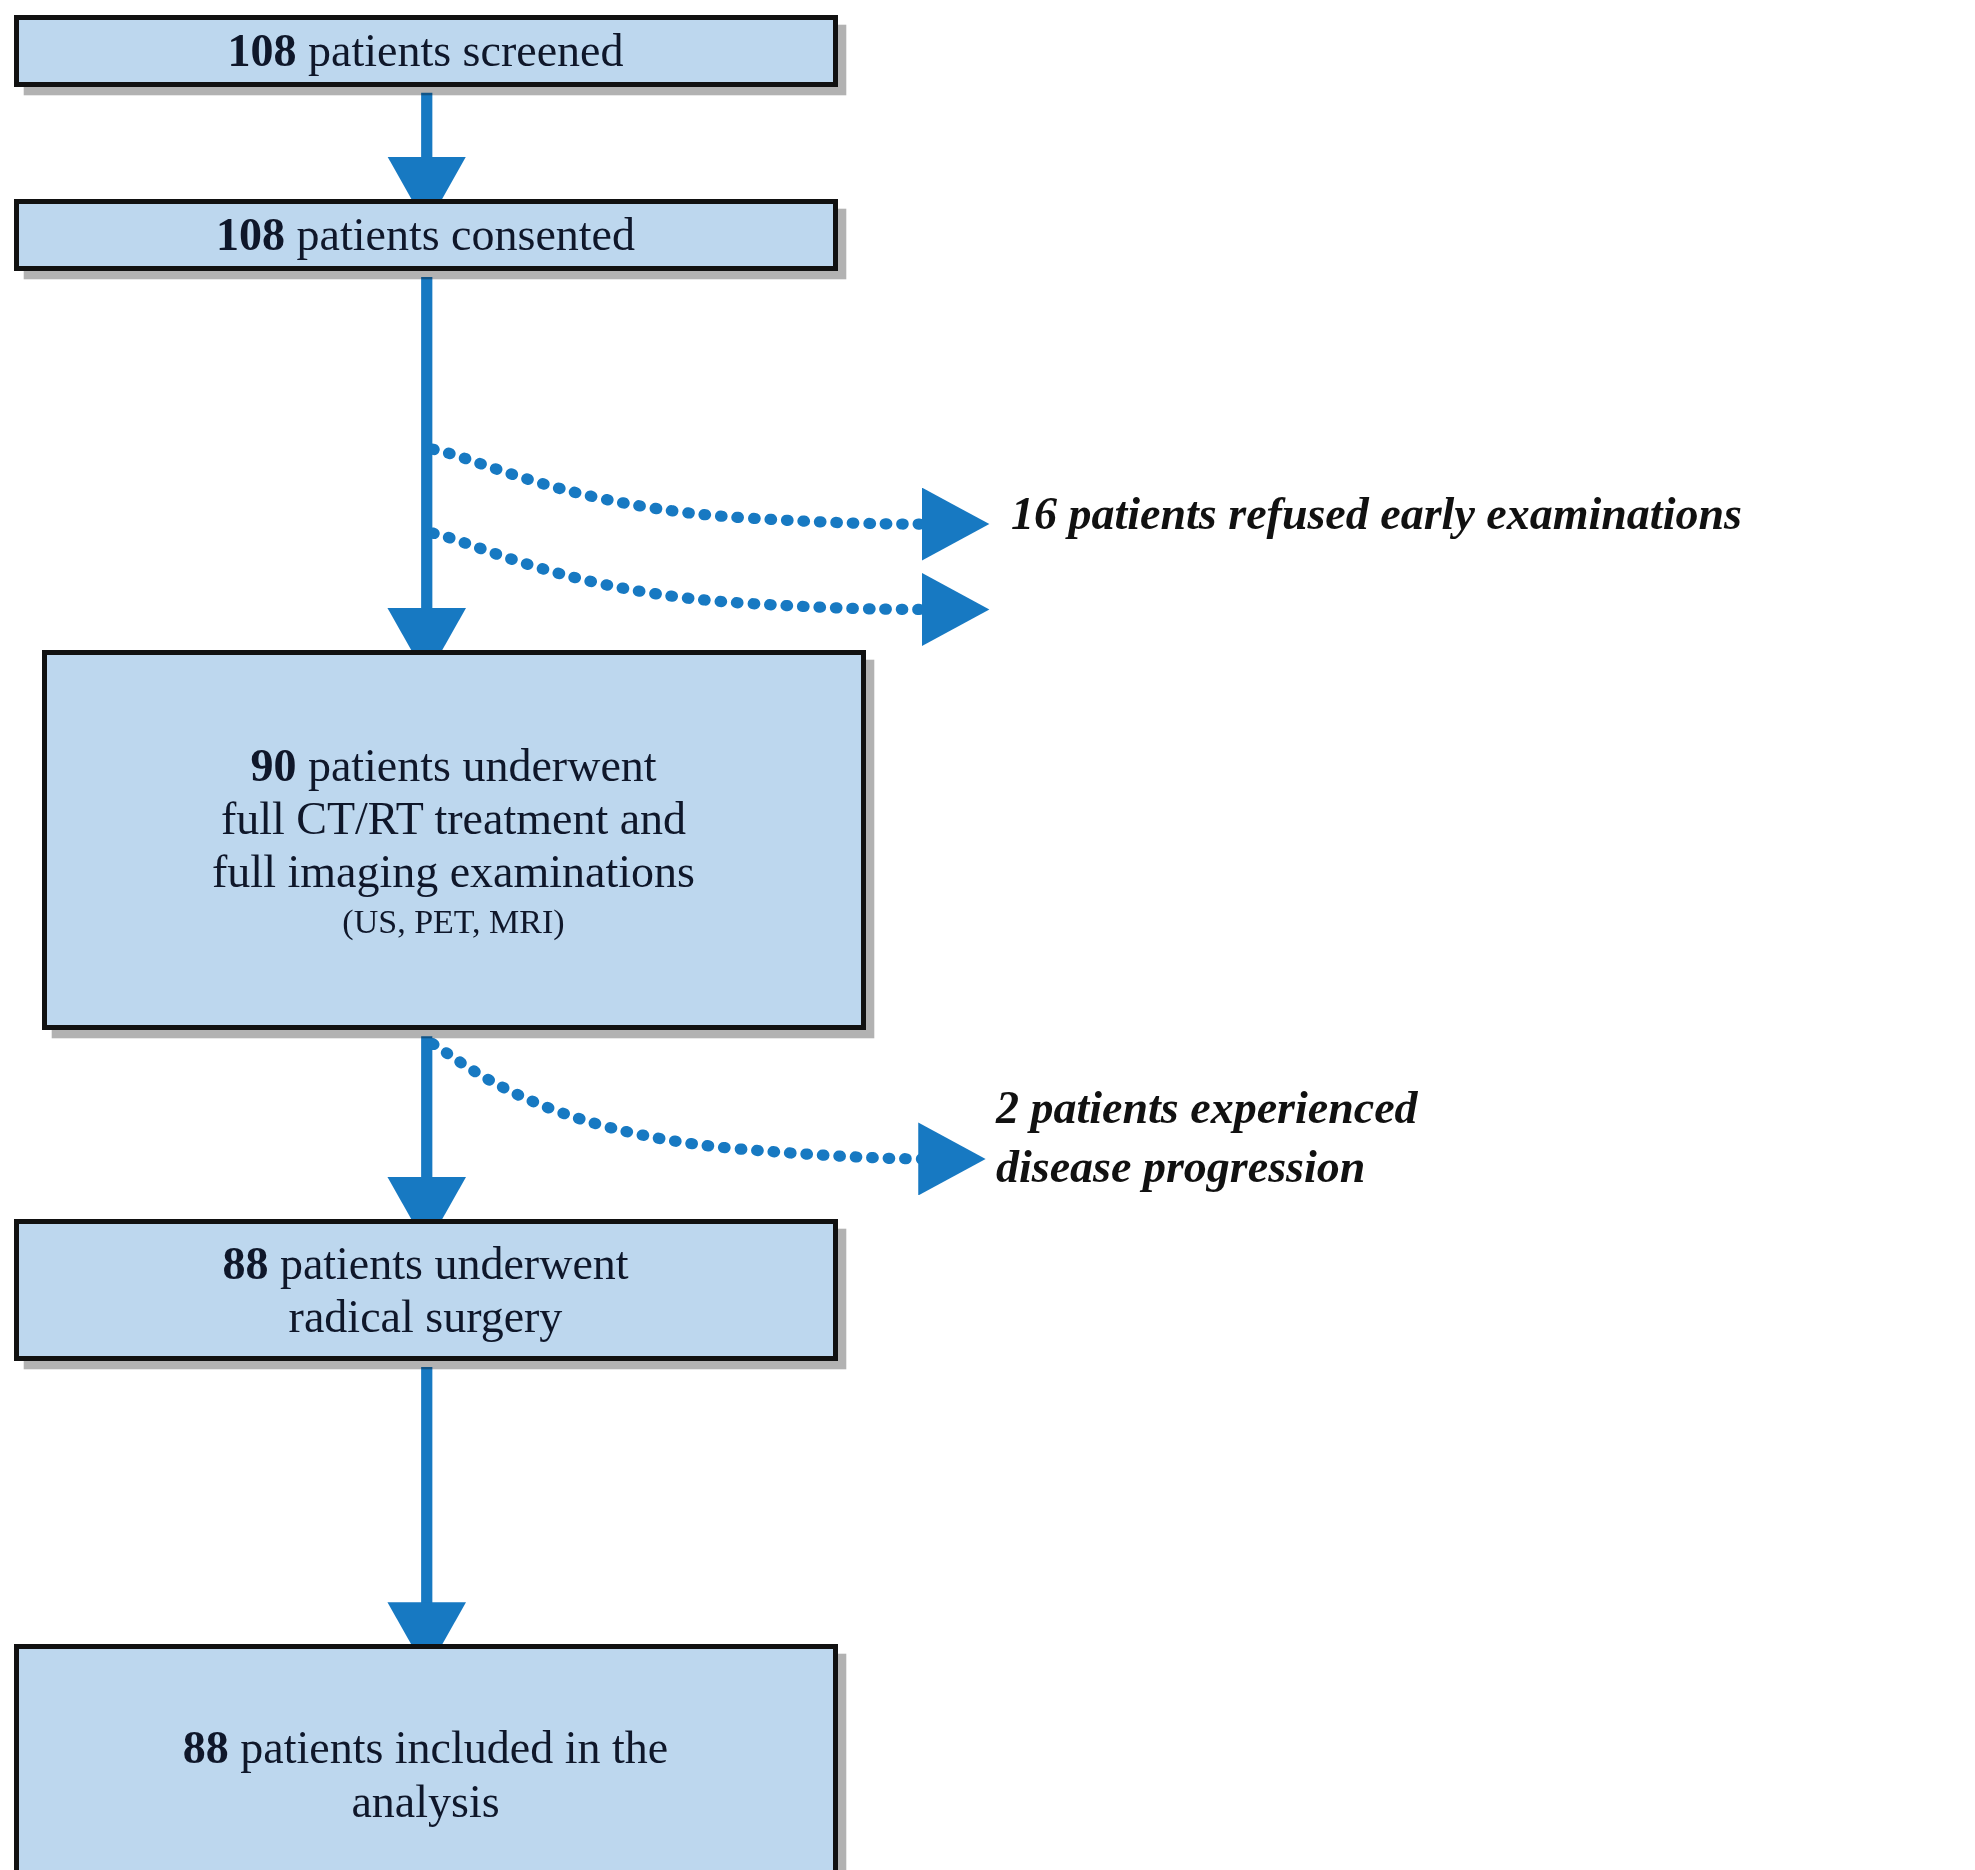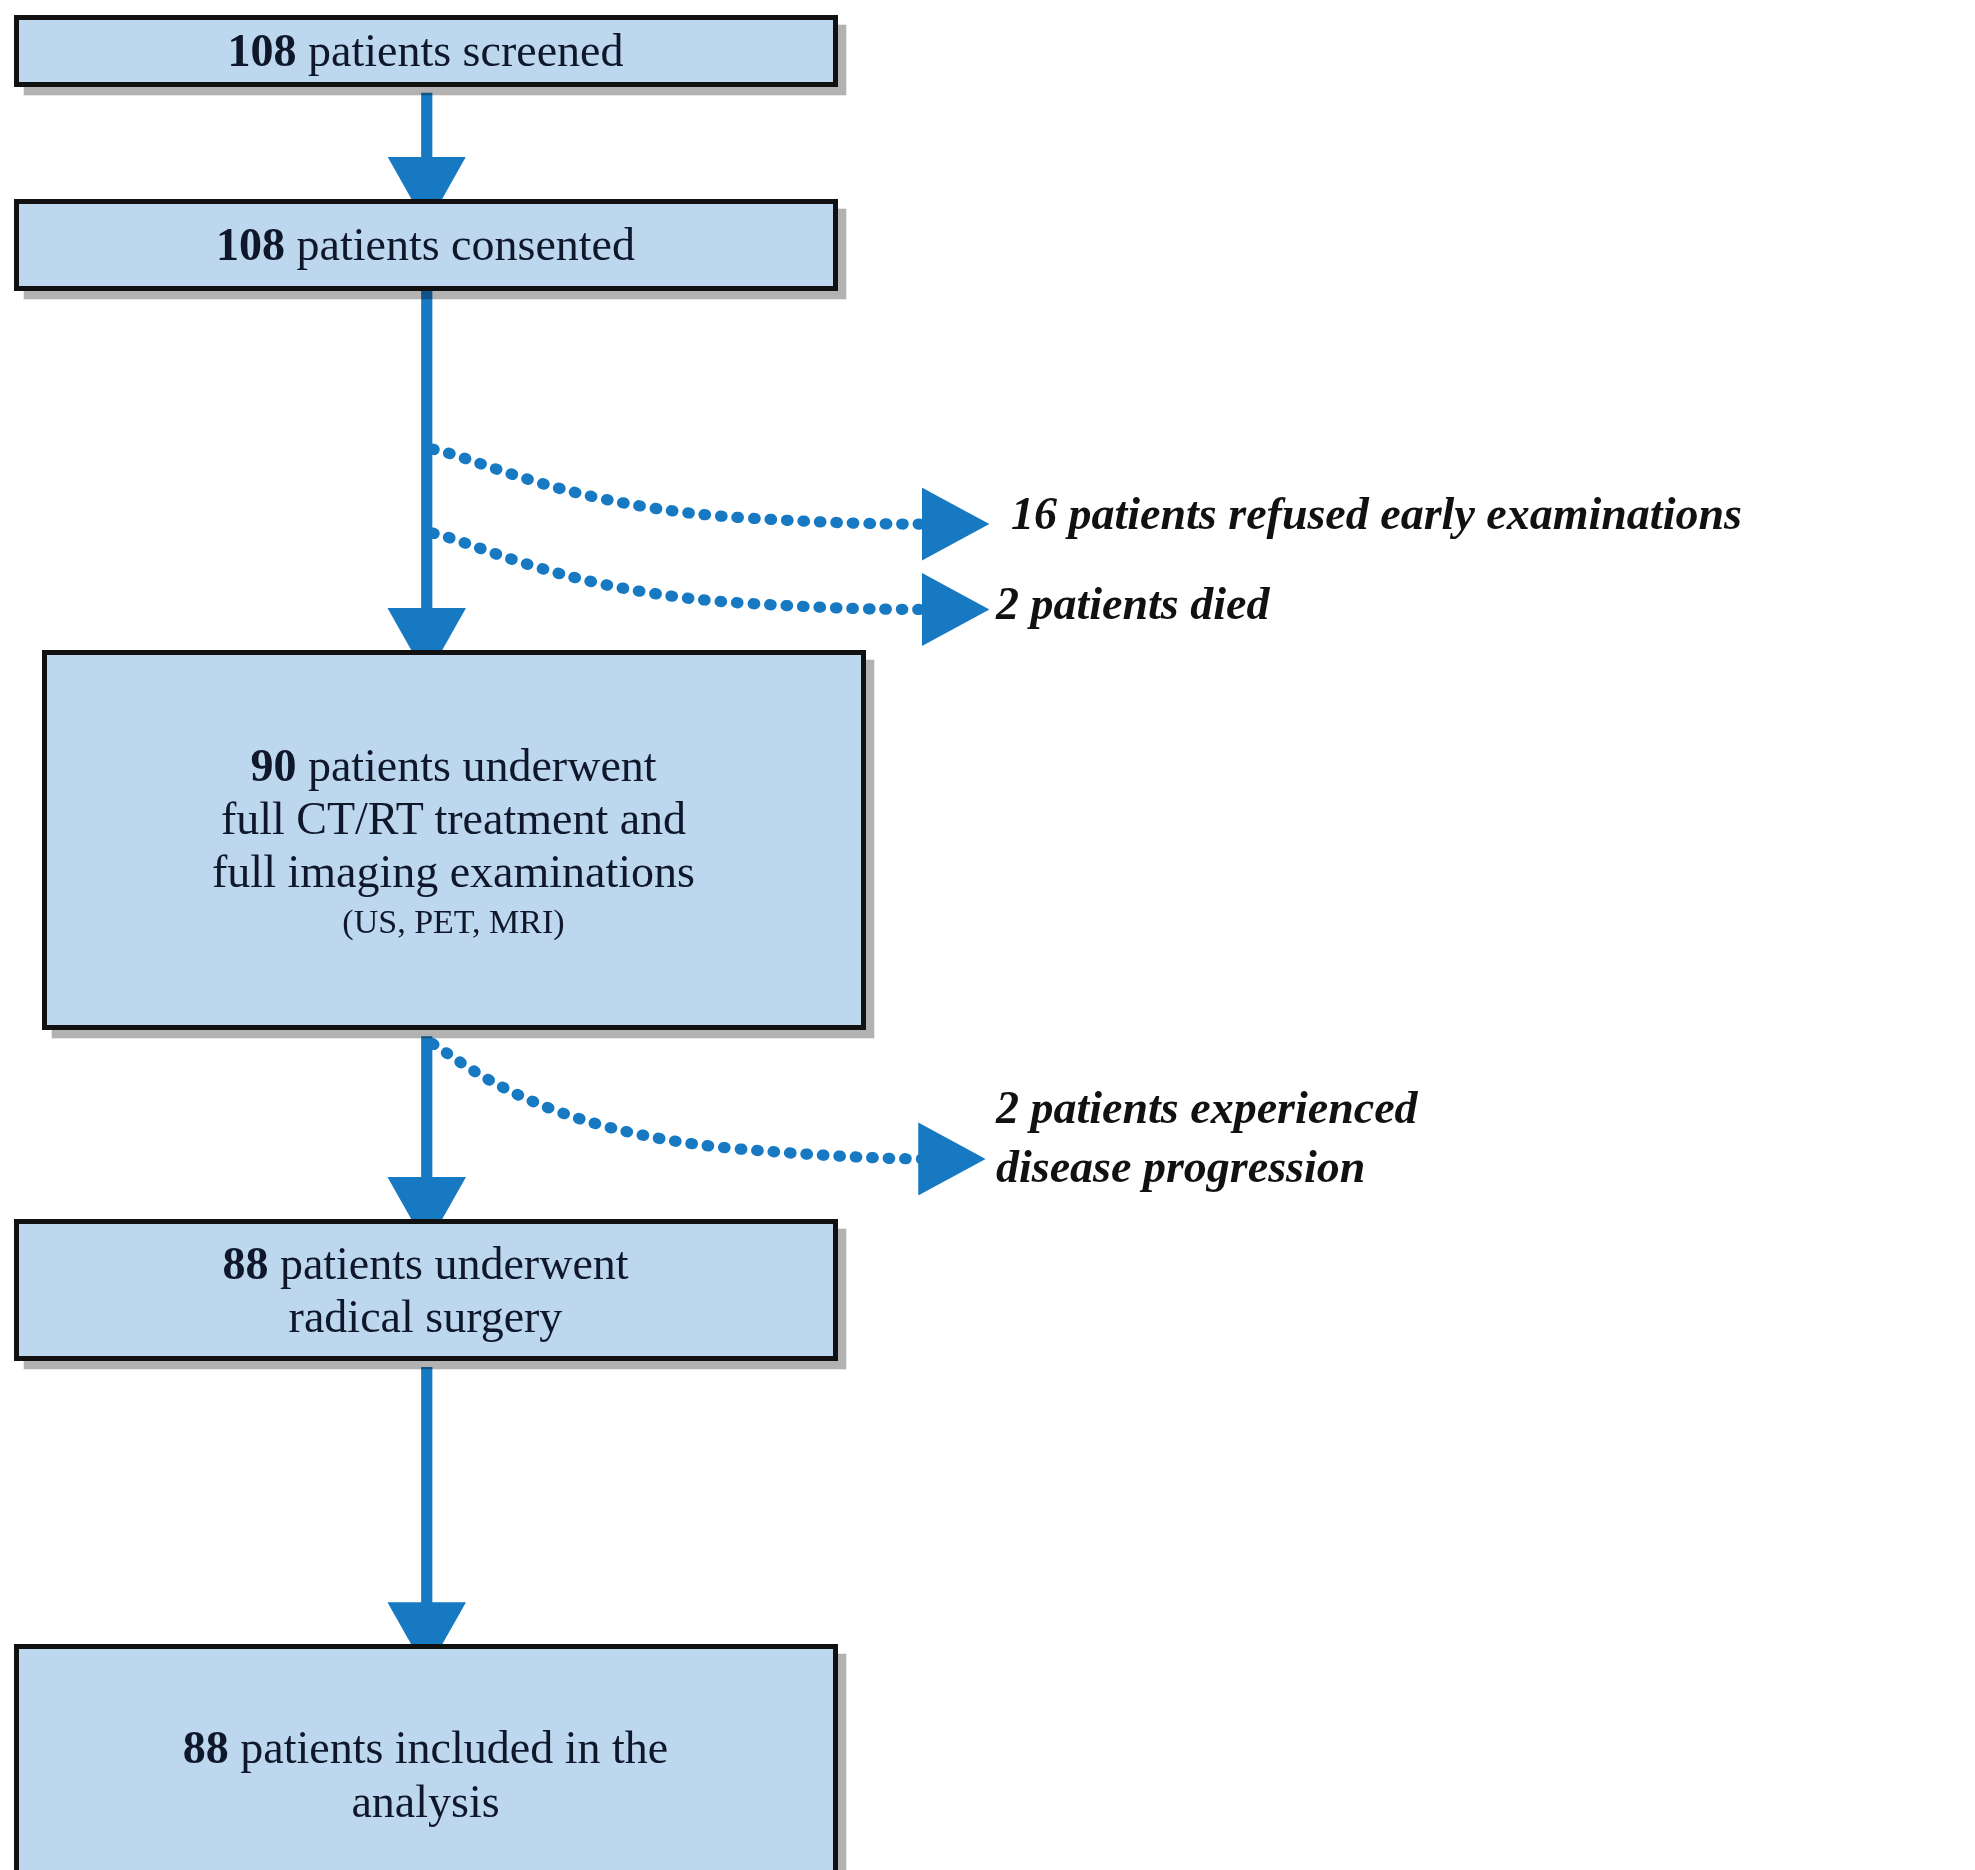--- a/index.html
+++ b/index.html
@@ -33,21 +33,21 @@
     color: #0f172a;
     line-height: 1.16;
   }
   .node .line {
     display: block;
     white-space: nowrap;
   }
   .node .b { font-weight: bold; }
 
   #node-screened   { left: 13.5px;  top: 15px;   width: 824px; height: 72px;  font-size: 46px; }
-  #node-consented  { left: 13.5px;  top: 199px;  width: 824px; height: 92px;  font-size: 46px; }
+  #node-consented  { left: 13.5px;  top: 199px;  width: 824px; height: 72px;  font-size: 46px; }
   #node-treatment  { left: 13.5px;  top: 650px;  width: 824px; height: 380px; font-size: 46px; margin-left: 28px; }
   #node-surgery    { left: 13.5px;  top: 1219px; width: 824px; height: 142px; font-size: 46px; text-align: right; }
   #node-analysis   { left: 13.5px;  top: 1644px; width: 824px; height: 261px; font-size: 46px; text-align: center; }
 
   #node-treatment .sub { font-size: 34px; margin-top: 3px; }
 
   
   .annotation {
     position: absolute;
     font-family: "Liberation Serif", "DejaVu Serif", serif;
@@ -122,21 +122,20 @@
     <span class="line">radical surgery</span>
   </div>
 
   <div class="node" id="node-analysis">
     <span class="line"><span class="b">88</span><span> patients included in the</span></span>
     <span class="line">analysis</span>
   </div>
 
   <div class="annotation" id="ann-refused">16 patients refused early examinations</div>
 
-  <div class="annotation" id="ann-died">2 patients died</div>
 
   <div class="annotation" id="ann-progress">
     <div>2 patients experienced</div>
     <div>disease progression</div>
   </div>
 
 </div>
 
 
 </body></html>

